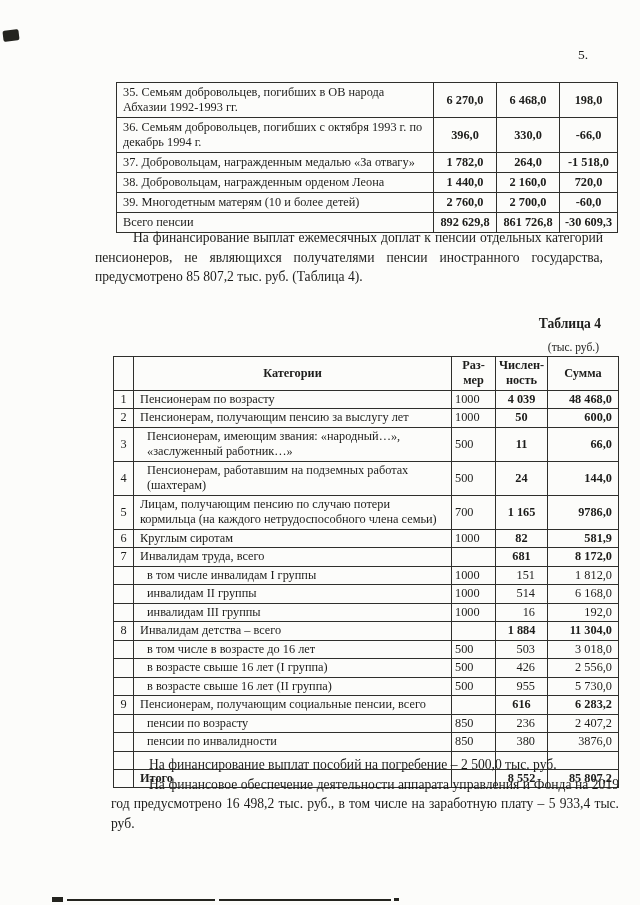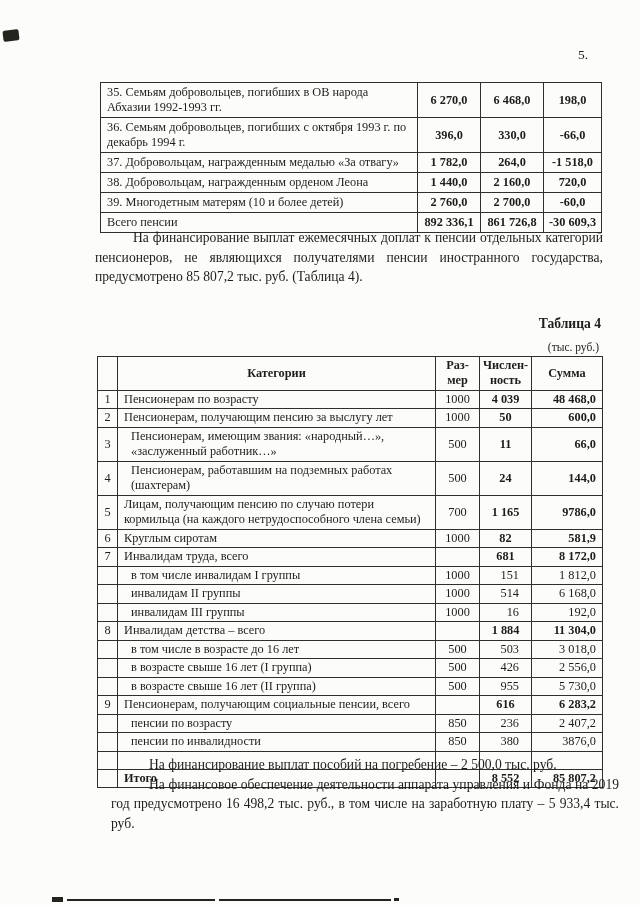--- a/index.html
+++ b/index.html
@@ -17,21 +17,21 @@
     overflow: hidden;
   }
 
   .page-number {
     position: absolute;
     top: 47px;
     right: 52px;
     font-size: 13.5px;
   }
 
-  table { border-collapse: collapse; table-layout: fixed; }
+  table { border-collapse: collapse; table-layout: fixed; margin-left: 16px; }
 
   
   .t1 {
     position: absolute;
     left: 100px;
     top: 82px;
     width: 501px;
     font-size: 12.3px;
     line-height: 1.22;
   }
@@ -89,21 +89,21 @@
     padding: 1px 3px;
     vertical-align: middle;
   }
   .t4 th {
     font-weight: bold;
     text-align: center;
   }
   .t4 td.c-n { text-align: center; }
   .t4 td.c-cat { padding-left: 6px; }
   .t4 td.c-cat.ind { padding-left: 13px; }
-  .t4 td.c-size { text-align: center; white-space: nowrap; }
+  .t4 td.c-size { white-space: nowrap; }
   .t4 td.c-count { text-align: right; padding-right: 12px; white-space: nowrap; }
   .t4 td.c-sum { text-align: right; padding-right: 6px; white-space: nowrap; }
   .t4 tr.main td.c-count { text-align: center; font-weight: bold; padding-right: 3px; }
   .t4 tr.main td.c-sum { font-weight: bold; }
   .t4 tr.total td.c-cat { font-weight: bold; }
   .t4 tr.empty td { height: 18px; }
 
   
   .closing {
     position: absolute;
@@ -168,21 +168,21 @@
           <td class="num">720,0</td>
         </tr>
         <tr>
           <td class="lbl">39. Многодетным матерям (10 и более детей)</td>
           <td class="num">2 760,0</td>
           <td class="num">2 700,0</td>
           <td class="num">-60,0</td>
         </tr>
         <tr>
           <td class="lbl">Всего пенсии</td>
-          <td class="num">892 336,1</td>
+          <td class="num">892 629,8</td>
           <td class="num">861 726,8</td>
           <td class="num">-30 609,3</td>
         </tr>
       </tbody>
   </table>
 
   <p class="para p-intro">На финансирование выплат ежемесячных доплат к пенсии отдельных категорий пенсионеров, не являющихся получателями пенсии иностранного государства, предусмотрено 85 807,2 тыс. руб. (Таблица 4).</p>
 
   <div class="tbl4-title">Таблица 4</div>
   <div class="tbl4-units">(тыс. руб.)</div>

